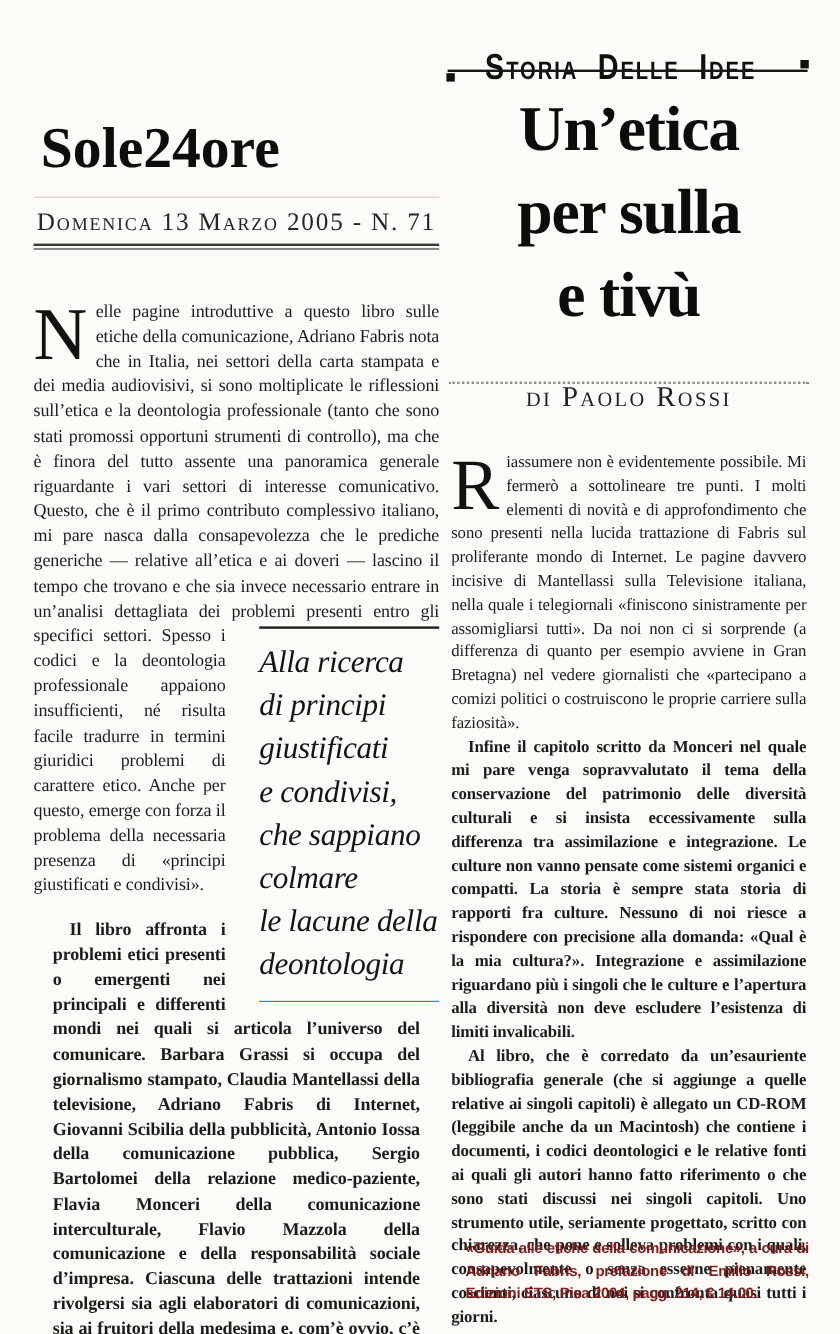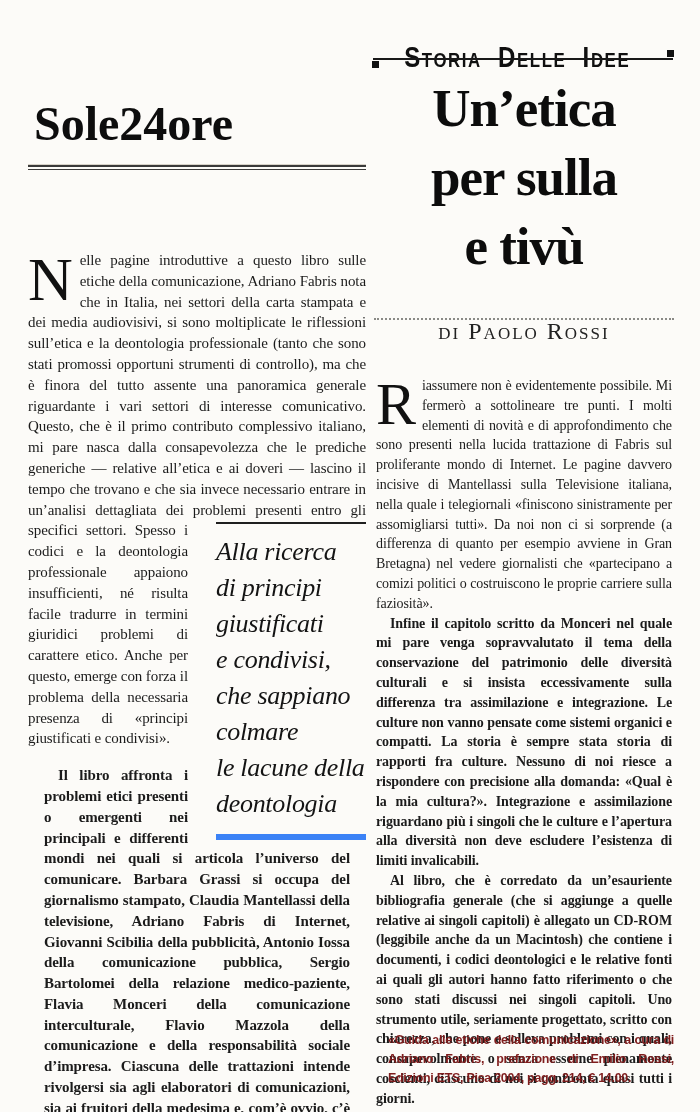--- a/index.html
+++ b/index.html
@@ -37,21 +37,21 @@
   .dropcap{
     float:left;font-size:62px;line-height:50px;
     padding:4px 7px 0 0;font-weight:normal;color:#111;
   }
   .lc-body p{margin:16px;}
   .para-indent{text-indent:14px;font-weight:bold;}
   
   .pullquote{
     float:right;width:150px;margin:2px 0 4px 28px;
     padding:10px 0 12px 0;
-    border-top:2px solid #1f1f1f;border-bottom:6px solid #3b82f6;
+    border-top:2px solid #1f1f1f;border-bottom:1px solid #3b82f6;
   }
   .pullquote-text{
     font-style:italic;font-size:26px;line-height:36px;
     white-space:pre-line;color:#141414;letter-spacing:-0.3px;
   }
   
   .right-col{position:absolute;left:376px;top:0;width:296px;}
   .kicker-wrap{position:absolute;left:0;top:16px;width:296px;text-align:left;margin-top:24px;}
   .kicker{
     display:inline-block;
@@ -100,20 +100,21 @@
 </head>
 <body>
 
 <div class="page">
 
   <div class="left-col">
 
     <div class="logo">Sole24ore</div>
 
     <div class="datebox">
+      <div class="dateline">Domenica 13 Marzo 2005 - N. 71</div>
       <div class="double-rule"></div>
     </div>
 
     <div class="lc-body">
       <span class="dropcap">N</span><span>elle pagine introduttive a questo libro sulle etiche della comunicazione, Adriano Fabris nota che in Italia, nei settori della carta stampata e dei media audiovisivi, si sono moltiplicate le riflessioni sull’etica e la deontologia professionale (tanto che sono stati promossi opportuni strumenti di controllo), ma che è finora del tutto assente una panoramica generale riguardante i vari settori di interesse comunicativo. Questo, che è il primo contributo complessivo italiano, mi pare nasca dalla consapevolezza che le prediche generiche — relative all’etica e ai doveri — lascino il tempo che trovano e che sia invece necessario entrare in un’analisi dettagliata dei problemi presenti entro gli specifici settori. Spesso i </span><aside class="pullquote">
           <div class="pullquote-text">Alla ricerca
 di principi
 giustificati
 e condivisi,
 che sappiano

